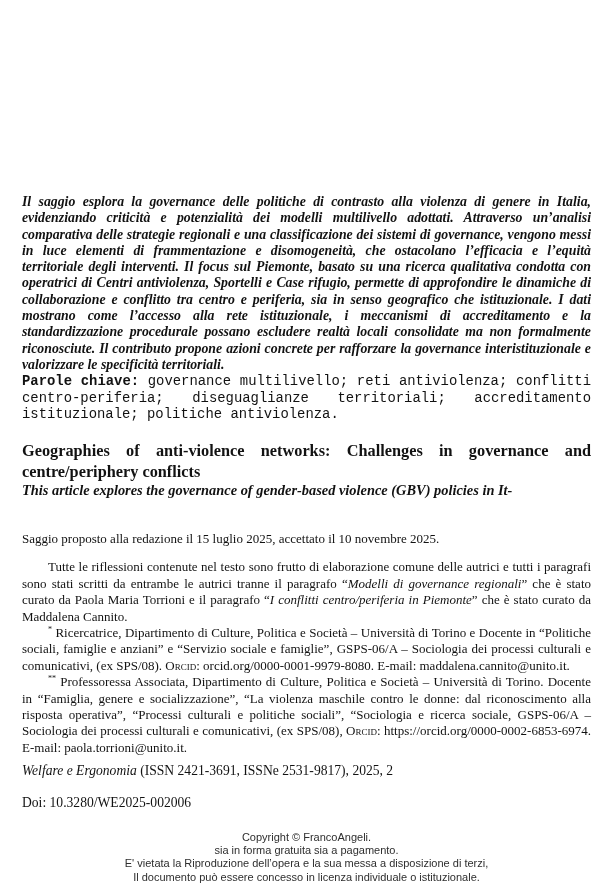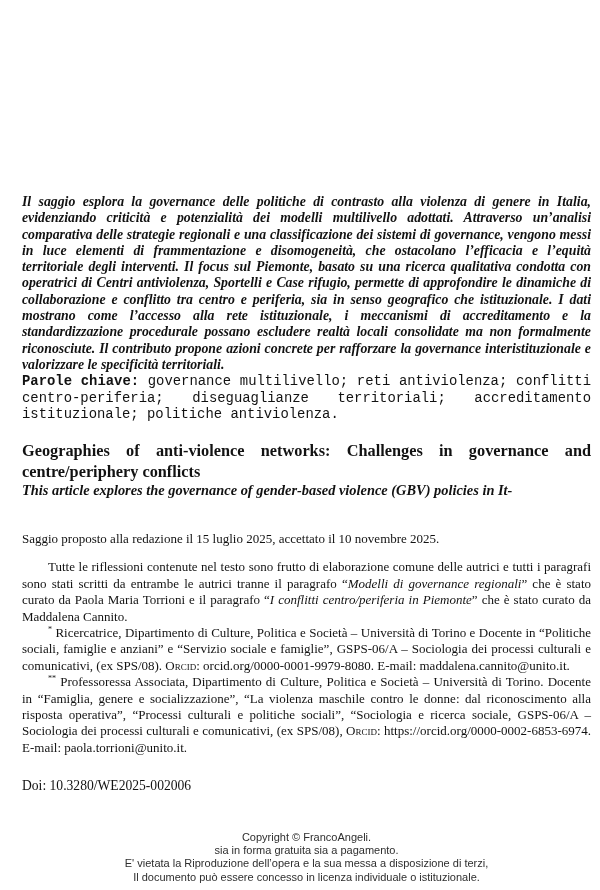--- a/index.html
+++ b/index.html
@@ -113,20 +113,21 @@
   </div>
 
   <div class="block block-notes">
     <p class="note submission-note">Saggio proposto alla redazione il 15 luglio 2025, accettato il 10 novembre 2025.</p>
     <p class="note indent" lang="it"><span class="seg-r">Tutte le riflessioni contenute nel testo sono frutto di elaborazione comune delle autrici e tutti i paragrafi sono stati scritti da entrambe le autrici tranne il paragrafo “</span><span class="seg-i">Modelli di governance regionali</span><span class="seg-r">” che è stato curato da Paola Maria Torrioni e il paragrafo “</span><span class="seg-i">I conflitti centro/periferia in Piemonte</span><span class="seg-r">” che è stato curato da Maddalena Cannito.</span></p>
     <p class="note indent" lang="it"><span class="seg-sup">*</span><span class="seg-r"> Ricercatrice, Dipartimento di Culture, Politica e Società – Università di Torino e Docente in “Politiche sociali, famiglie e anziani” e “Servizio sociale e famiglie”, GSPS-06/A – Sociologia dei processi culturali e comunicativi, (ex SPS/08). </span><span class="seg-sc">Orcid</span><span class="seg-r">: orcid.org/0000-0001-9979-8080. E-mail: maddalena.cannito@unito.it.</span></p>
     <p class="note indent" lang="it"><span class="seg-sup">**</span><span class="seg-r"> Professoressa Associata, Dipartimento di Culture, Politica e Società – Università di Torino. Docente in “Famiglia, genere e socializzazione”, “La violenza maschile contro le donne: dal riconoscimento alla risposta operativa”, “Processi culturali e politiche sociali”, “Sociologia e ricerca sociale, GSPS-06/A – Sociologia dei processi culturali e comunicativi, (ex SPS/08), </span><span class="seg-sc">Orcid</span><span class="seg-r">: https://orcid.org/0000-0002-6853-6974. E-mail: paola.torrioni@unito.it.</span></p>
   </div>
 
   <div class="block block-journal">
+    <p class="journal-line"><span class="seg-i">Welfare e Ergonomia</span><span class="seg-r"> (ISSN 2421-3691, ISSNe 2531-9817), 2025, 2</span></p>
     <p class="doi-line">Doi: 10.3280/WE2025-002006</p>
   </div>
 
   <div class="block block-footer">
     <div class="copyright-footer">
         <div>Copyright © FrancoAngeli.</div>
         <div>sia in forma gratuita sia a pagamento.</div>
         <div>E' vietata la Riproduzione dell’opera e la sua messa a disposizione di terzi,</div>
         <div>Il documento può essere concesso in licenza individuale o istituzionale.</div>
       </div>

